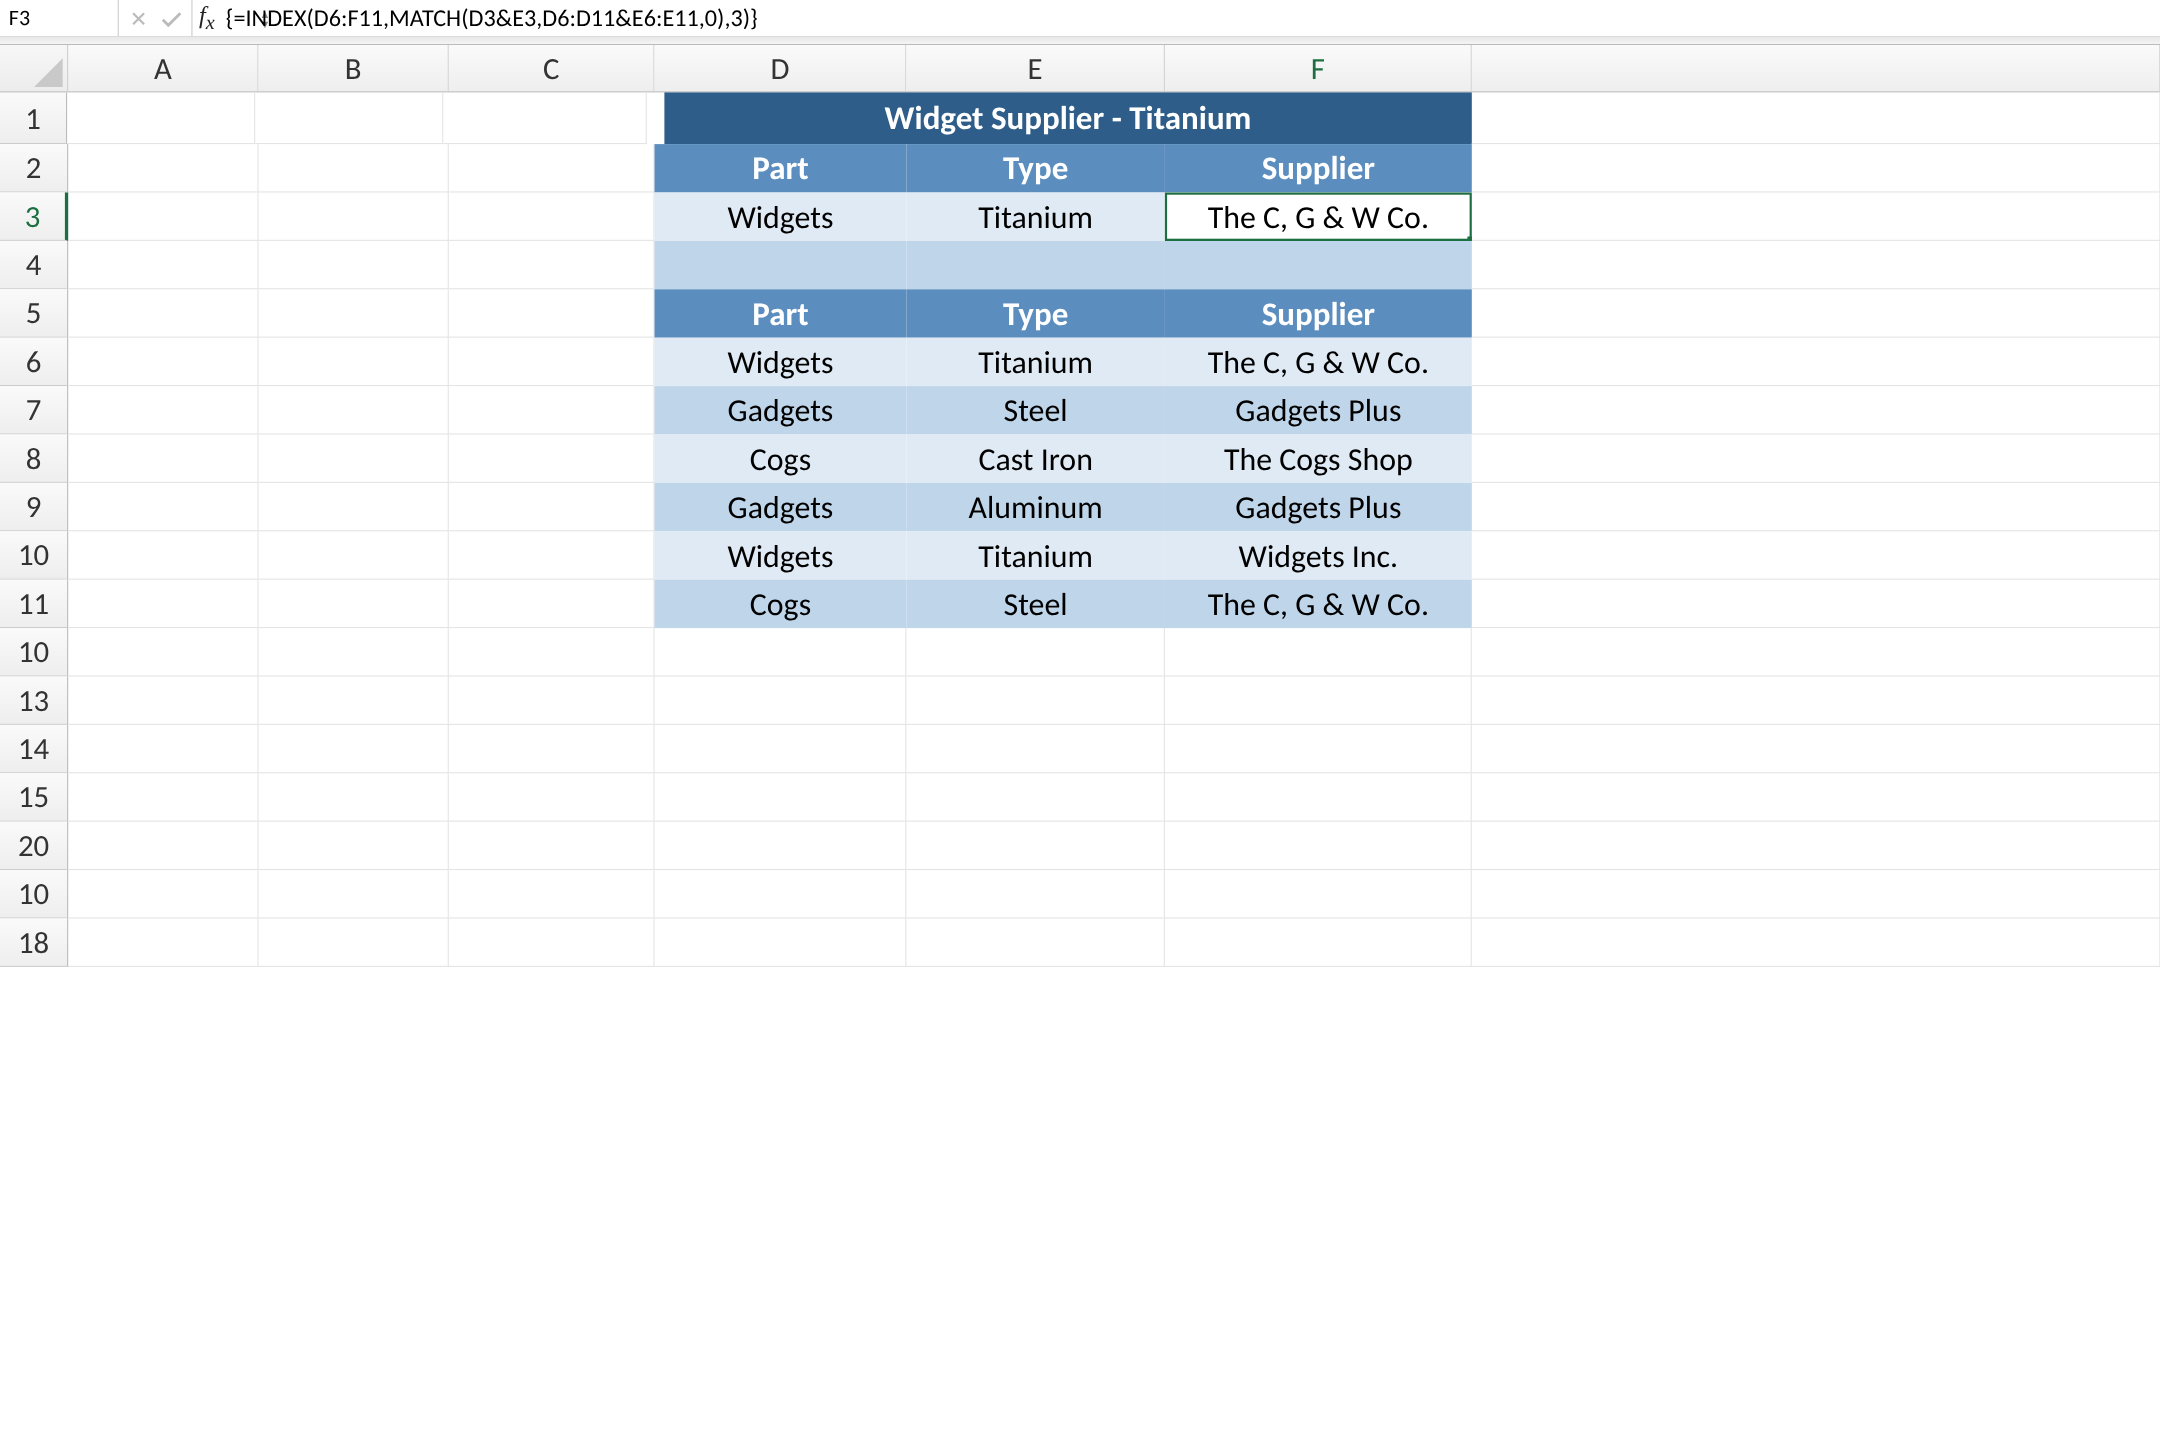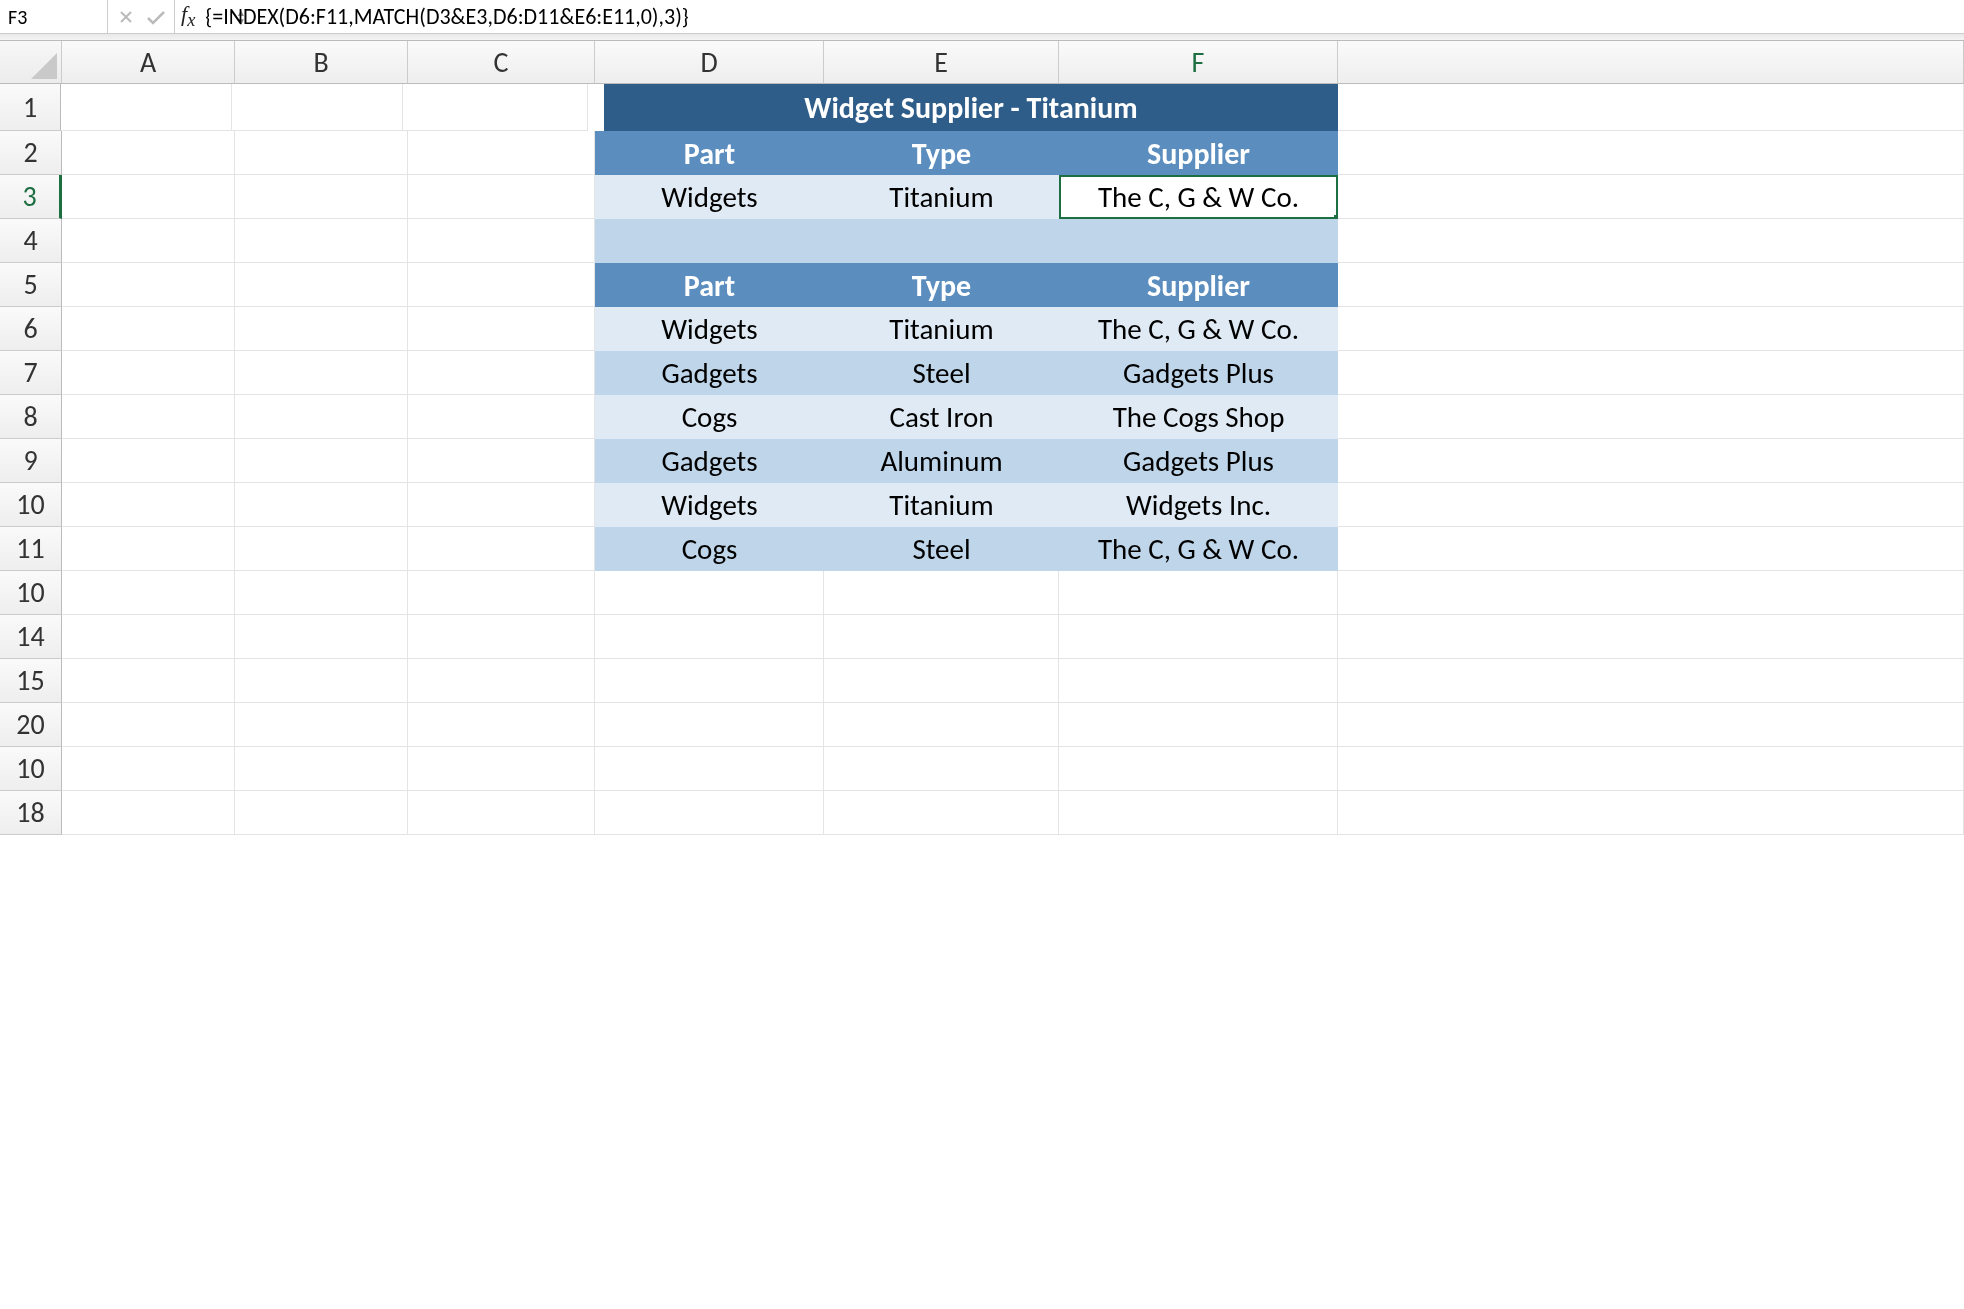--- a/index.html
+++ b/index.html
@@ -394,20 +394,30 @@
     <div class="row-head">10</div>
     <div class="cell col-A"></div>
     <div class="cell col-B"></div>
     <div class="cell col-C"></div>
     <div class="cell col-D"></div>
     <div class="cell col-E"></div>
     <div class="cell col-F"></div>
     <div class="cell col-rem"></div>
   </div>
   <div class="row">
+    <div class="row-head">13</div>
+    <div class="cell col-A"></div>
+    <div class="cell col-B"></div>
+    <div class="cell col-C"></div>
+    <div class="cell col-D"></div>
+    <div class="cell col-E"></div>
+    <div class="cell col-F"></div>
+    <div class="cell col-rem"></div>
+  </div>
+  <div class="row">
     <div class="row-head">14</div>
     <div class="cell col-A"></div>
     <div class="cell col-B"></div>
     <div class="cell col-C"></div>
     <div class="cell col-D"></div>
     <div class="cell col-E"></div>
     <div class="cell col-F"></div>
     <div class="cell col-rem"></div>
   </div>
   <div class="row">

